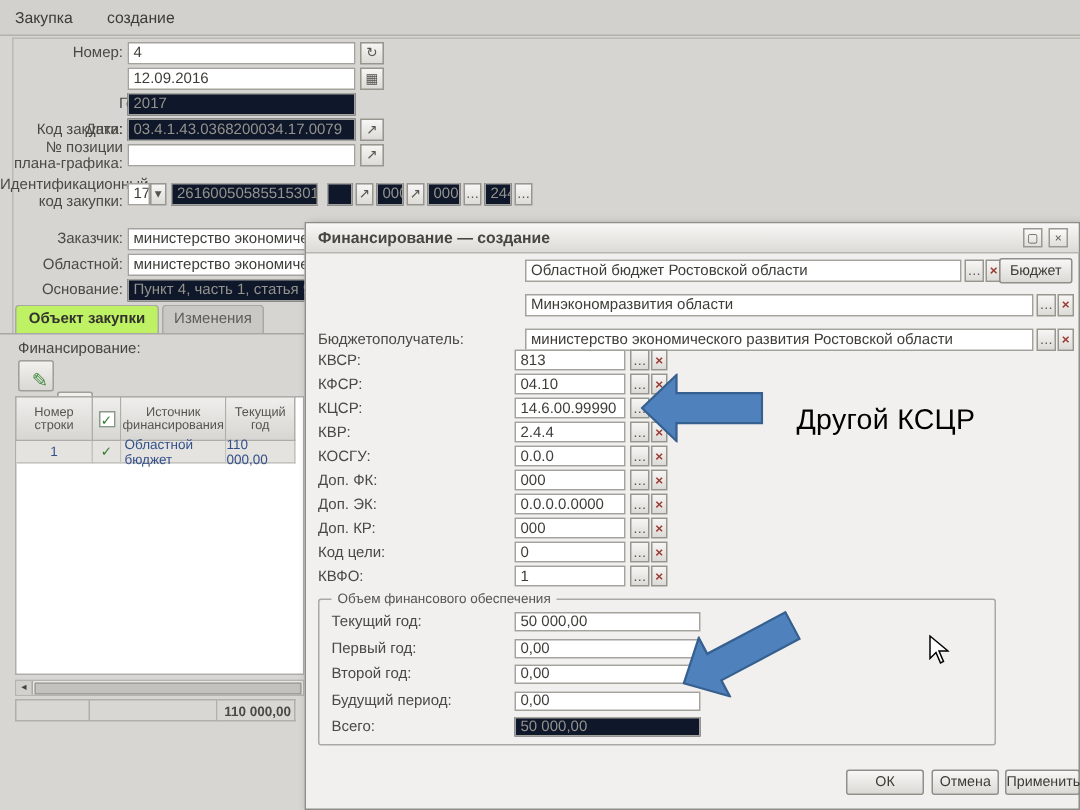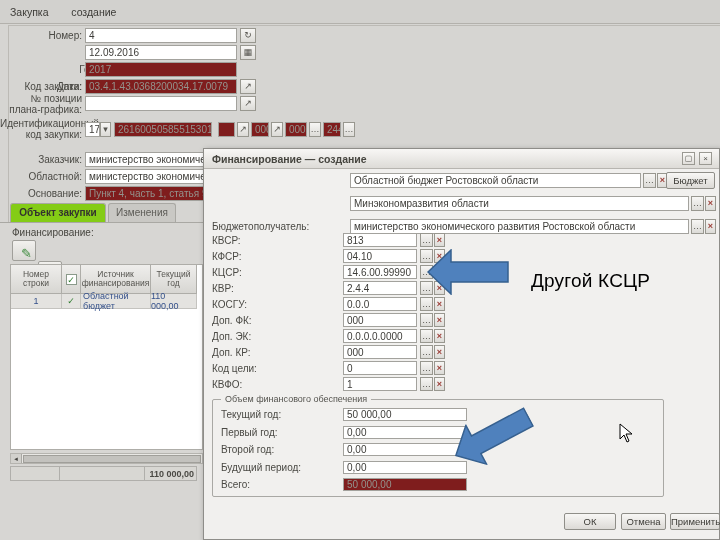--- a/index.html
+++ b/index.html
@@ -1,28 +1,28 @@
 <!DOCTYPE html>
 <html><head>
 <meta charset="utf-8">
 <style>
   * { margin:0; padding:0; box-sizing:border-box; }
   html,body { width:720px; height:540px; overflow:hidden; }
   body { font-family:"Liberation Sans", sans-serif; background:#d6d5d2; position:relative; font-size:10px; color:#454440; }
   .abs { position:absolute; }
   .lbl { color:#4a4944; text-align:right; line-height:12px; }
   .inp { background:#fff; border:1px solid #a3a29d; height:15px; line-height:13px; padding:0 3px; font-size:10px; color:#3d3c38; overflow:hidden; white-space:nowrap; }
-  .inp.dis { background:#7f1d1d; color:#94938d; }
+  .inp.dis { background:#0f172a; color:#94938d; }
   .mbtn { background:linear-gradient(#f7f6f4,#dcdbd7); border:1px solid #98978f; height:15px; font-size:9px; line-height:12px; text-align:center; color:#55544e; cursor:default; }
   .xbtn { color:#9a3b34; font-weight:bold; }
   .menu-bar { left:0; top:0; width:720px; height:24px; background:#d2d1ce; border-bottom:1px solid #b3b1ac; }
   .menu-item { display:inline-block; padding:6px 10px 0 10px; font-size:10.5px; color:#3c3b37; }
   .frame { left:8px; top:25px; width:712px; height:515px; border-left:1px solid #bcbab5; border-top:1px solid #bcbab5; }
   .tab { height:19px; line-height:18px; text-align:center; font-size:10px; border:1px solid #a9a8a3; border-bottom:none; border-radius:3px 3px 0 0; }
-  .tab.active { background:#84cc16; color:#33322f; font-weight:bold; }
+  .tab.active { background:#bef264; color:#33322f; font-weight:bold; }
   .tab.inactive { background:#c9c8c4; color:#5d5c57; }
   .panel { left:0; top:222px; width:720px; height:318px; background:#d7d6d3; border-top:1px solid #a9a8a3; }
   .tbtn { width:24px; height:21px; background:linear-gradient(#f2f1ee,#d9d8d4); border:1px solid #a09f9a; border-radius:2px; position:relative; }
   .doc { position:absolute; left:4px; top:3px; width:9px; height:12px; background:#fff; border:1px solid #8f8e89; }
   .doc2 { position:absolute; left:7px; top:6px; width:9px; height:12px; background:#fff; border:1px solid #8f8e89; }
   .ov { position:absolute; right:1px; bottom:0px; font-size:9px; line-height:9px; }
   .th { background:linear-gradient(#efeeec,#d7d6d2); border:1px solid #aeada8; border-left:none; font-size:8.5px; color:#55544f; display:flex; align-items:center; justify-content:center; text-align:center; line-height:9px; }
   .td { border:1px solid #c4c3bf; border-left:none; border-top:none; font-size:9px; display:flex; align-items:center; background:#e4e3e0; color:#34508a; }
   .chk { width:11px; height:11px; background:#fff; border:1px solid #8a9a8a; font-size:9px; line-height:10px; text-align:center; color:#2f7d2f; }
   .modal { left:203px; top:148px; width:517px; height:392px; background:#f1f0ee; border:1px solid #8e8d89; box-shadow:2px 2px 6px rgba(0,0,0,.35); z-index:10; }

